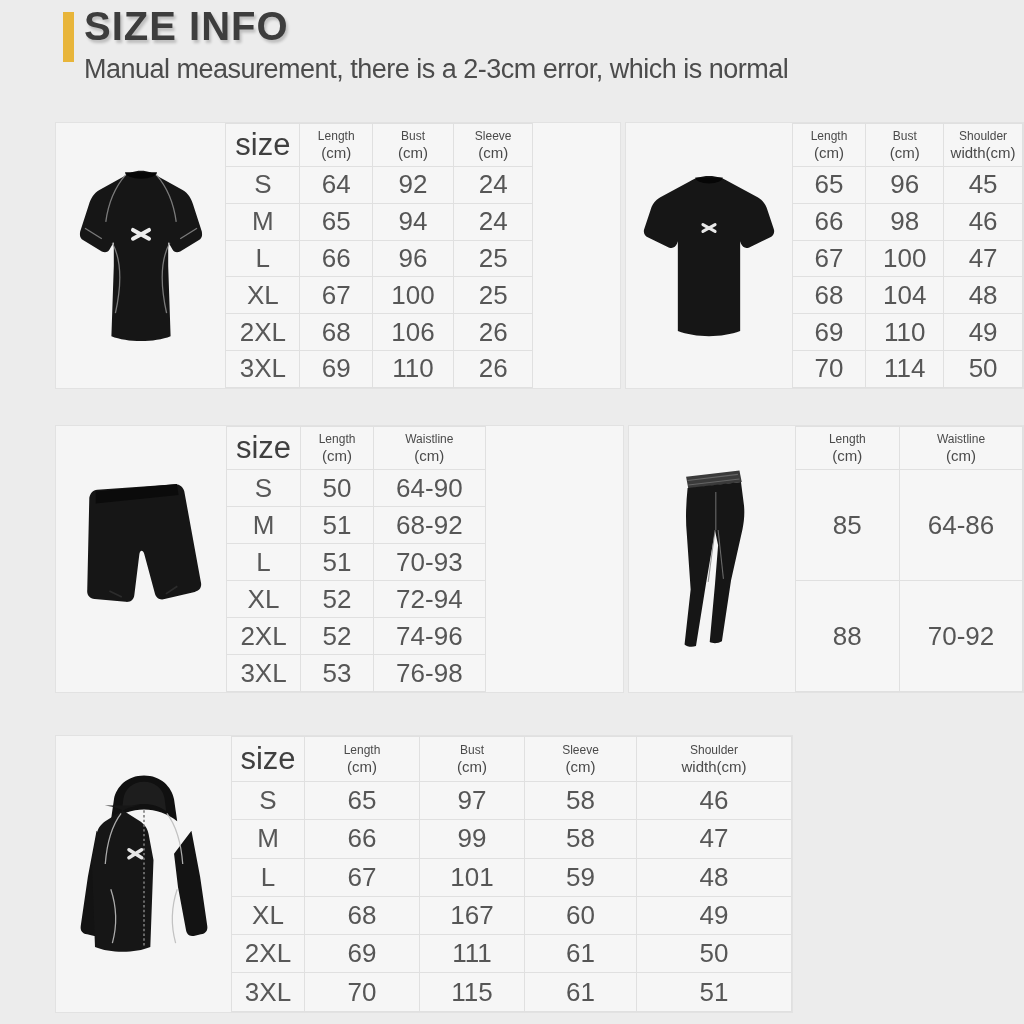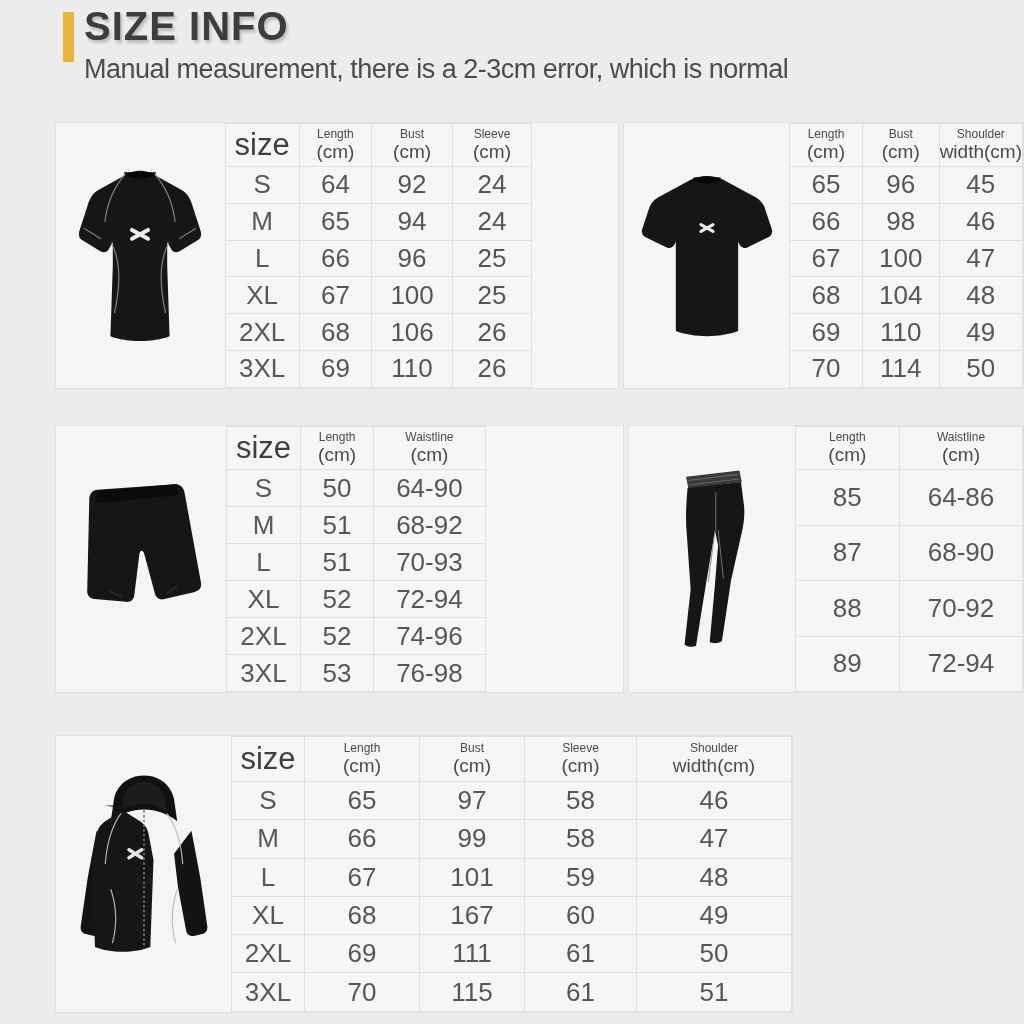--- a/index.html
+++ b/index.html
@@ -17,21 +17,21 @@
   .subtitle{position:absolute;left:84px;top:54px;font-size:27px;color:#4c4c4c;letter-spacing:-0.5px;}
   .section{position:absolute;left:55px;display:flex;gap:4px;}
   .block{display:flex;background:#0f766e;border:1px solid #e2e2e2;}
   .imgpanel{display:flex;align-items:center;justify-content:center;background:#f5f5f5;}
   table{border-collapse:collapse;background:#f6f6f6;table-layout:fixed;}
   th,td{
     border:1px solid #e0e0e0;text-align:center;vertical-align:middle;
     padding:0;font-weight:normal;background:#f6f6f6;
   }
   th .lab{font-size:12px;color:#4a4a4a;line-height:1.2;}
-  th .unit{font-size:19px;color:#4a4a4a;line-height:1.15;}
+  th .unit{font-size:15px;color:#4a4a4a;line-height:1.15;}
   th.sizeth{font-size:31px;color:#3f3f3f;}
   td{font-size:26px;color:#565656;}
   td.sizecell{font-size:26px;color:#585858;}
 </style>
 </head>
 <body>
 
 <div class="hdr-bar"></div>
 <div class="title">SIZE INFO</div>
 <div class="subtitle">Manual measurement, there is a 2-3cm error, which is normal</div>
@@ -277,30 +277,22 @@
                 <div class="unit">(cm)</div>
               </th>
             </tr>
           </thead>
           <tbody>
             <tr style="height: 37px;">
               <td>85</td>
               <td>64-86</td>
             </tr>
             <tr style="height: 37px;">
-              <td>87</td>
-              <td>68-90</td>
-            </tr>
-            <tr style="height: 37px;">
               <td>88</td>
               <td>70-92</td>
-            </tr>
-            <tr style="height: 37px;">
-              <td>89</td>
-              <td>72-94</td>
             </tr>
           </tbody>
         </table>
       </div>
     </div>
     <div class="section" style="top: 735px;">
       <div class="block">
         <div class="imgpanel" style="width: 175px;">
           <svg viewBox="0 0 210 260" width="166" height="247" aria-hidden="true">
             <path d="M105 6c-21 0-35 14-38 30l-4 28c12-10 27-15 42-15s30 5 42 15l-4-28C140 20 126 6 105 6z" fill="#101010"></path>

